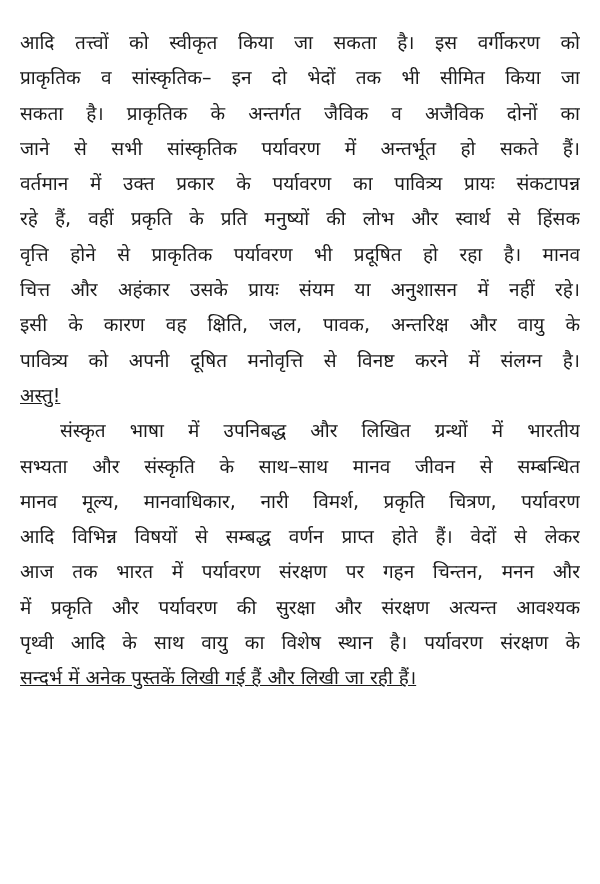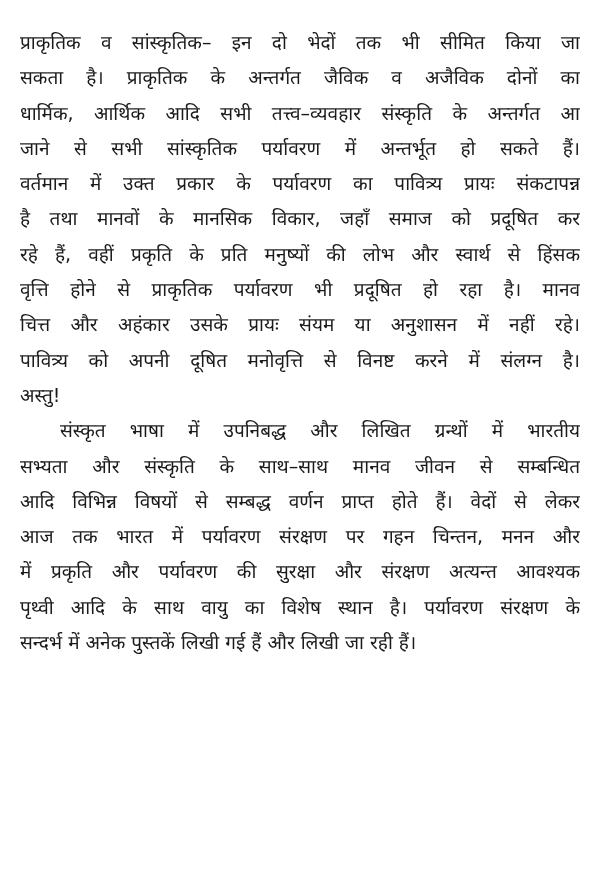--- a/index.html
+++ b/index.html
@@ -26,44 +26,46 @@
       display: block;
       height: 35.3px;
       line-height: 35.3px;
       white-space: nowrap;
       text-align: justify;
       text-align-last: justify;
       overflow: hidden;
     }
     .line.last {
       text-align-last: left;
+      text-decoration: underline;
     }
     .line.indent {
       padding-left: 40px;
     }
   </style>
 </head>
 <body>
 
 <div class="page">
   <div>
+    <span class="line">आदि तत्त्वों को स्वीकृत किया जा सकता है। इस वर्गीकरण को</span>
     <span class="line">प्राकृतिक व सांस्कृतिक– इन दो भेदों तक भी सीमित किया जा</span>
     <span class="line">सकता है। प्राकृतिक के अन्तर्गत जैविक व अजैविक दोनों का</span>
-    <span class="line">धार्मिक, आर्थिक आदि सभी तत्त्व–व्यवहार संस्कृति के अन्तर्गत आ</span>
     <span class="line">जाने से सभी सांस्कृतिक पर्यावरण में अन्तर्भूत हो सकते हैं।</span>
     <span class="line">वर्तमान में उक्त प्रकार के पर्यावरण का पावित्र्य प्रायः संकटापन्न</span>
-    <span class="line">है तथा मानवों के मानसिक विकार, जहाँ समाज को प्रदूषित कर</span>
     <span class="line">रहे हैं, वहीं प्रकृति के प्रति मनुष्यों की लोभ और स्वार्थ से हिंसक</span>
     <span class="line">वृत्ति होने से प्राकृतिक पर्यावरण भी प्रदूषित हो रहा है। मानव</span>
     <span class="line">चित्त और अहंकार उसके प्रायः संयम या अनुशासन में नहीं रहे।</span>
+    <span class="line">इसी के कारण वह क्षिति, जल, पावक, अन्तरिक्ष और वायु के</span>
     <span class="line">पावित्र्य को अपनी दूषित मनोवृत्ति से विनष्ट करने में संलग्न है।</span>
     <span class="line last">अस्तु!</span>
   </div>
   <div>
     <span class="line indent">संस्कृत भाषा में उपनिबद्ध और लिखित ग्रन्थों में भारतीय</span>
     <span class="line">सभ्यता और संस्कृति के साथ–साथ मानव जीवन से सम्बन्धित</span>
+    <span class="line">मानव मूल्य, मानवाधिकार, नारी विमर्श, प्रकृति चित्रण, पर्यावरण</span>
     <span class="line">आदि विभिन्न विषयों से सम्बद्ध वर्णन प्राप्त होते हैं। वेदों से लेकर</span>
     <span class="line">आज तक भारत में पर्यावरण संरक्षण पर गहन चिन्तन, मनन और</span>
     <span class="line">में प्रकृति और पर्यावरण की सुरक्षा और संरक्षण अत्यन्त आवश्यक</span>
     <span class="line">पृथ्वी आदि के साथ वायु का विशेष स्थान है। पर्यावरण संरक्षण के</span>
     <span class="line last">सन्दर्भ में अनेक पुस्तकें लिखी गई हैं और लिखी जा रही हैं।</span>
   </div>
 </div>
 
 </body></html>

